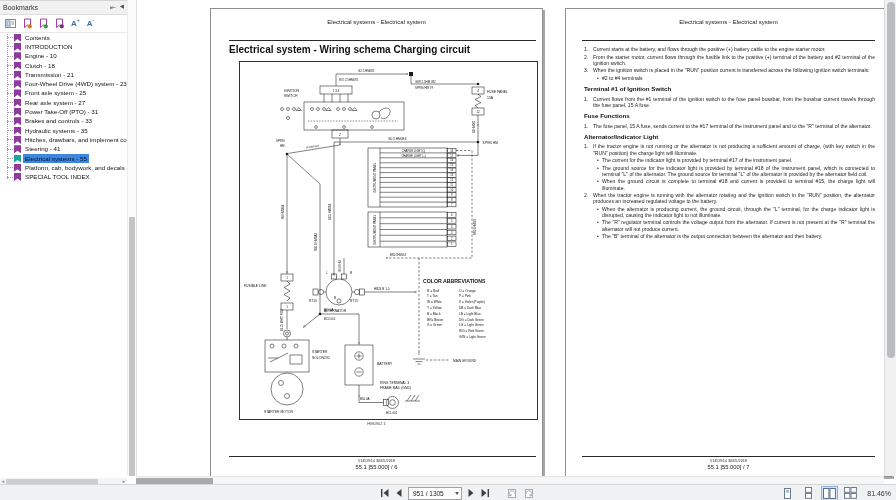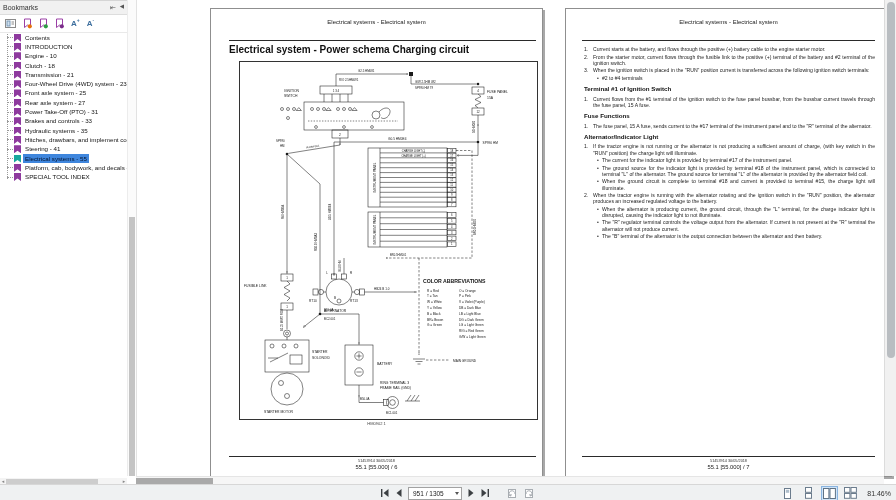--- a/index.html
+++ b/index.html
@@ -247,21 +247,21 @@
       <span class="sb-harrow" style="right:0;">▸</span>
     </div>
   </div>
   <div class="sb-vscroll">
     <div class="sb-vthumb"></div>
   </div>
 
   <div class="page page-left">
     <div class="pg-header">Electrical systems - Electrical system</div>
     <div class="pg-rule"></div>
-    <div class="lp-title">Electrical system - Power schema Charging circuit</div>
+    <div class="lp-title">Electrical system - Wiring schema Charging circuit</div>
 
     <svg class="lp-diagram schematic" viewBox="0 0 297 357">
       <defs>
         <marker id="ah" viewBox="0 0 6 6" refX="5" refY="3" markerWidth="4.6" markerHeight="4.6" orient="auto">
           <path d="M0,0 L6,3 L0,6 z" fill="#1a1a1a" stroke="none"></path>
         </marker>
       </defs>
 
       <g>
         <rect x="80" y="24" width="32" height="8"></rect>

